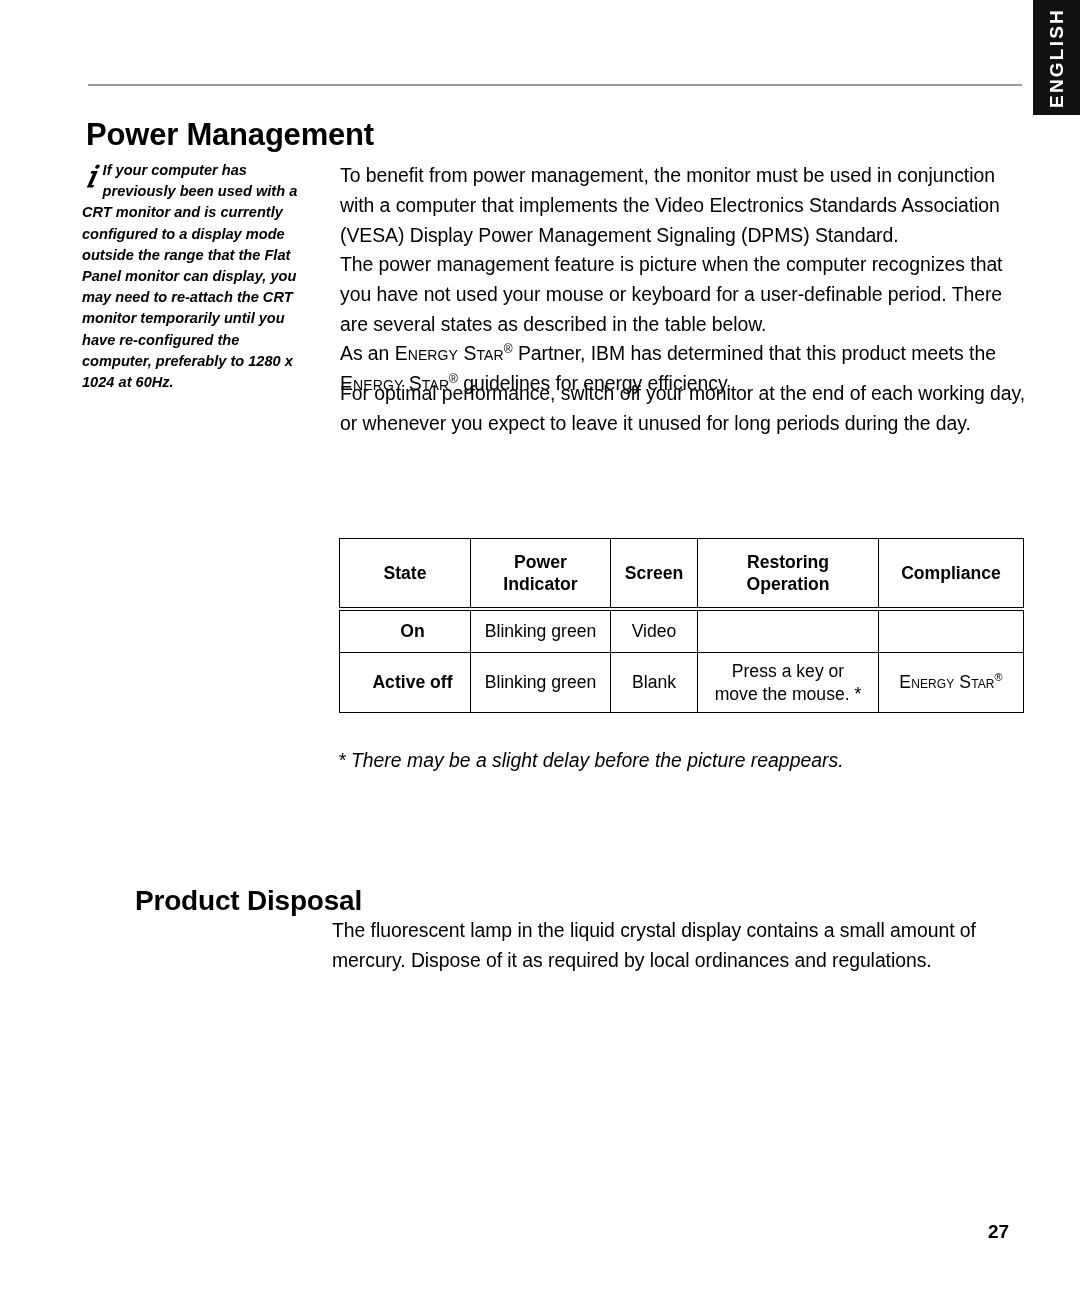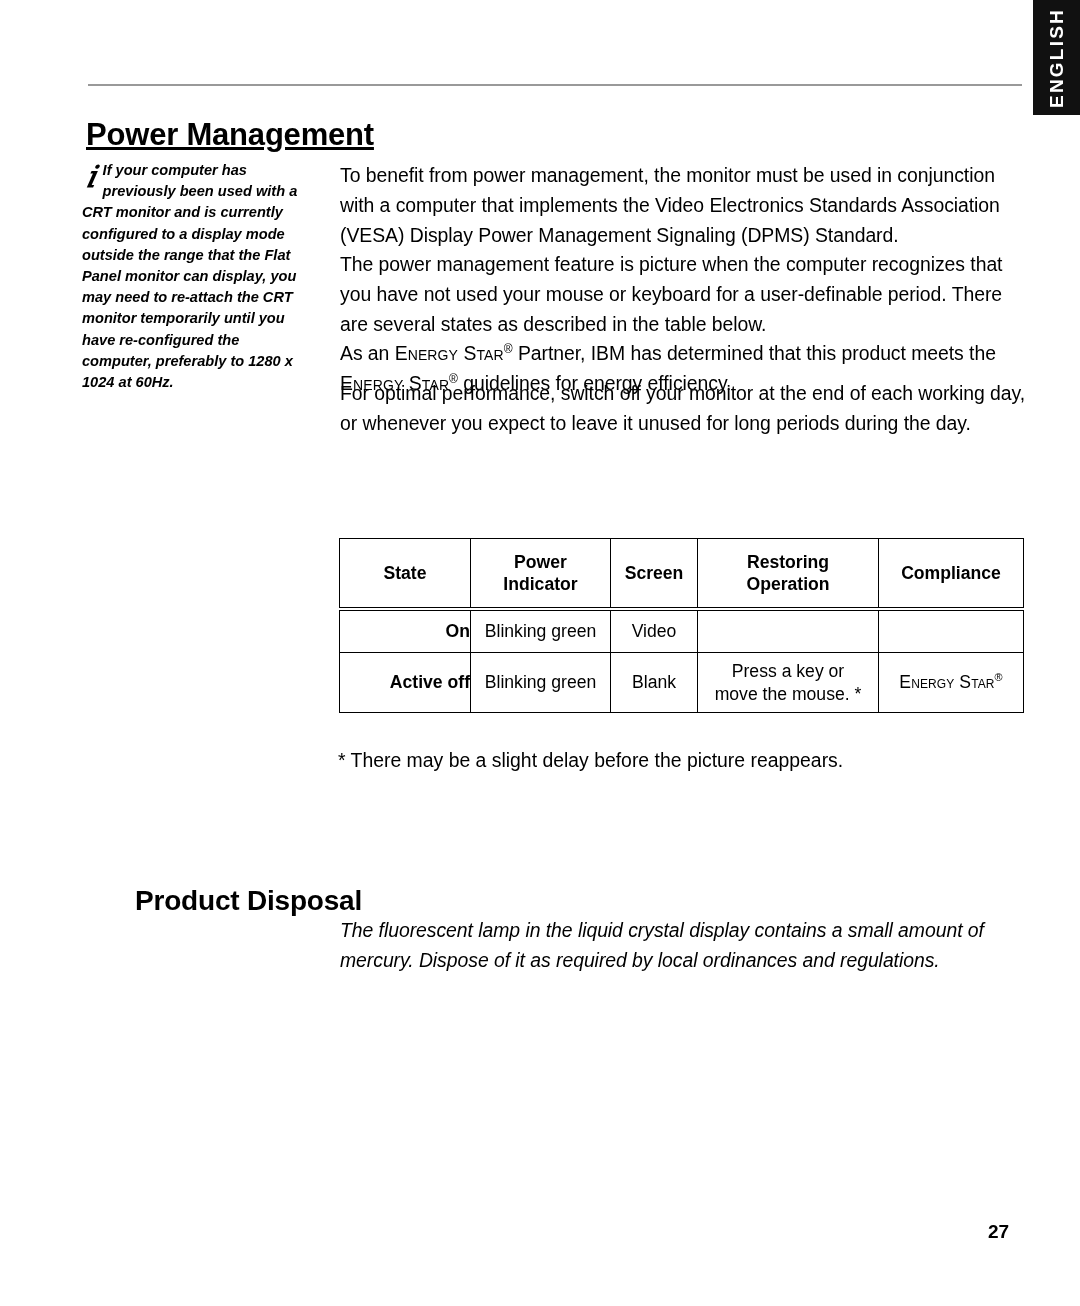--- a/index.html
+++ b/index.html
@@ -51,21 +51,20 @@
   }
 
   
   .h-power {
     position: absolute;
     top: 96px;
     left: 86px;
     font-size: 31px;
     font-weight: bold;
     letter-spacing: -0.2px;
-    text-decoration: underline;
   }
   .h-disposal {
     position: absolute;
     top: 866px;
     left: 91px;
     font-size: 28px;
     font-weight: bold;
     letter-spacing: -0.2px;
     margin-left: 44px;
   }
@@ -95,21 +94,21 @@
   .para {
     font-size: 19.4px;
     line-height: 30.2px;
     margin: 0 0 19px 0;
     letter-spacing: -0.05px;
   }
   #p1 { position: absolute; top: 160px; left: 340px; width: 690px; }
   #p2 { position: absolute; top: 249px; left: 340px; width: 690px; }
   #p3 { position: absolute; top: 338px; left: 340px; width: 690px; }
   #p4 { position: absolute; top: 378px; left: 340px; width: 690px; }
-  #p-disposal { position: absolute; top: 915px; left: 340px; width: 690px; font-style: italic; }
+  #p-disposal { position: absolute; top: 915px; left: 332px; width: 690px; }
 
   
   .sc {
     font-variant: small-caps;
     letter-spacing: 0.1px;
     margin-top: 8px;
   }
   sup.reg {
     font-size: 0.62em;
     vertical-align: super;
@@ -141,36 +140,37 @@
     border-bottom: 4px double #000000;
   }
   .pm-table tbody td {
     height: 44px;
     line-height: 23px;
     font-weight: normal;
   }
   .pm-table tbody tr.r-active td { height: 60px; }
   .pm-table td.state-cell {
     font-weight: bold;
-    text-align: right;
+    text-align: center;
     padding-left: 15px;
   }
   .col-state     { width: 131px; }
   .col-indicator { width: 140px; }
   .col-screen    { width: 87px;  }
   .col-restore   { width: 181px; }
   .col-compliance{ width: 145px; }
 
   .footnote {
     position: absolute;
     top: 727px;
     left: 338px;
     width: 690px;
     font-size: 19.4px;
     line-height: 28px;
+    font-style: italic;
   }
 
   
   .page-num {
     position: absolute;
     top: 1221px;
     left: 988px;
     font-size: 19px;
     font-weight: bold;
   }

